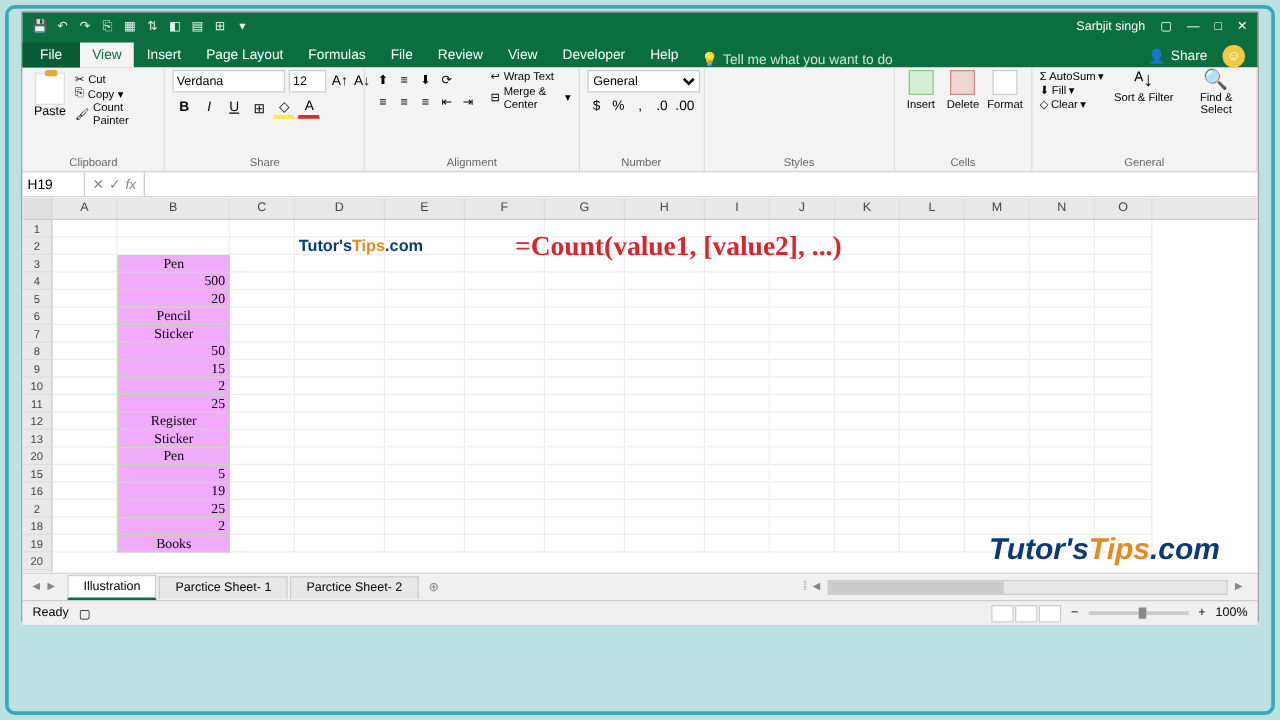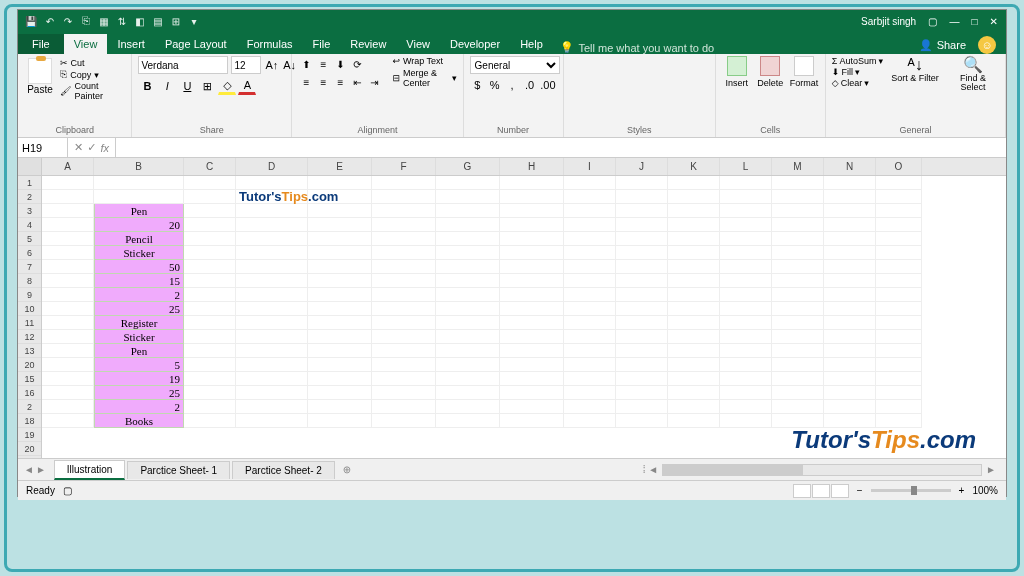--- a/index.html
+++ b/index.html
@@ -376,20 +376,37 @@
               <div class="cell" style="width: 52px;"></div>
               <div class="cell" style="width: 52px;"></div>
               <div class="cell" style="width: 52px;"></div>
               <div class="cell" style="width: 52px;"></div>
               <div class="cell" style="width: 52px;"></div>
               <div class="cell" style="width: 52px;"></div>
               <div class="cell" style="width: 46px;"></div>
             </div>
             <div class="cell-row">
               <div class="cell" style="width: 52px;"></div>
+              <div class="cell values-cell num" style="width: 90px;">500</div>
+              <div class="cell" style="width: 52px;"></div>
+              <div class="cell" style="width: 72px;"></div>
+              <div class="cell" style="width: 64px;"></div>
+              <div class="cell" style="width: 64px;"></div>
+              <div class="cell" style="width: 64px;"></div>
+              <div class="cell" style="width: 64px;"></div>
+              <div class="cell" style="width: 52px;"></div>
+              <div class="cell" style="width: 52px;"></div>
+              <div class="cell" style="width: 52px;"></div>
+              <div class="cell" style="width: 52px;"></div>
+              <div class="cell" style="width: 52px;"></div>
+              <div class="cell" style="width: 52px;"></div>
+              <div class="cell" style="width: 46px;"></div>
+            </div>
+            <div class="cell-row">
+              <div class="cell" style="width: 52px;"></div>
               <div class="cell values-cell num" style="width: 90px;">20</div>
               <div class="cell" style="width: 52px;"></div>
               <div class="cell" style="width: 72px;"></div>
               <div class="cell" style="width: 64px;"></div>
               <div class="cell" style="width: 64px;"></div>
               <div class="cell" style="width: 64px;"></div>
               <div class="cell" style="width: 64px;"></div>
               <div class="cell" style="width: 52px;"></div>
               <div class="cell" style="width: 52px;"></div>
               <div class="cell" style="width: 52px;"></div>
@@ -630,20 +647,21 @@
               <div class="cell" style="width: 64px;"></div>
               <div class="cell" style="width: 52px;"></div>
               <div class="cell" style="width: 52px;"></div>
               <div class="cell" style="width: 52px;"></div>
               <div class="cell" style="width: 52px;"></div>
               <div class="cell" style="width: 52px;"></div>
               <div class="cell" style="width: 52px;"></div>
               <div class="cell" style="width: 46px;"></div>
             </div>
           </div>
+        <div class="formula-overlay" style="top:26px; left:370px;">=Count(value1, [value2], ...)</div>
       </div>
     </div>
 
     <div class="bottom-logo">
       <span class="t1" style="color:#0b3a7a">Tutor's</span><span style="color:#e68a1e">Tips</span><span style="color:#0b3a7a">.com</span>
     </div>
 
     <div class="sheet-tabs">
       <div class="sheet-nav">
         <span>◄</span>

